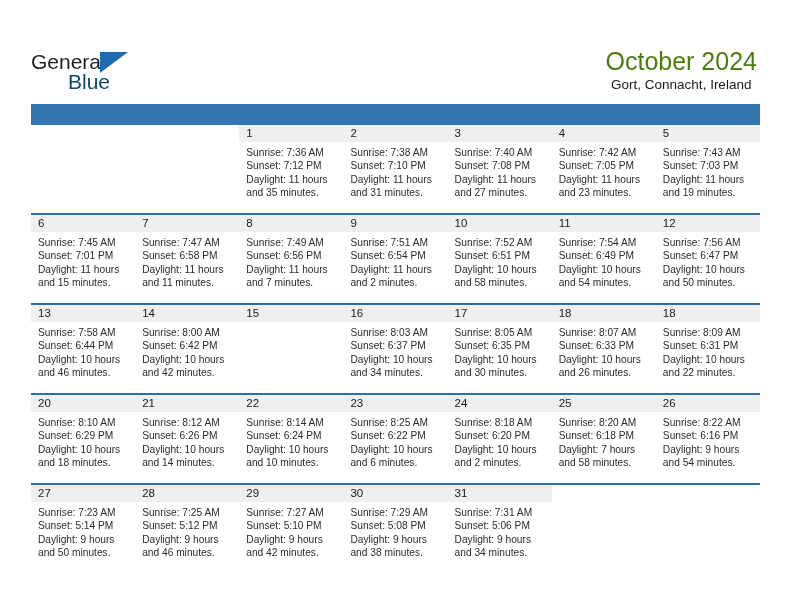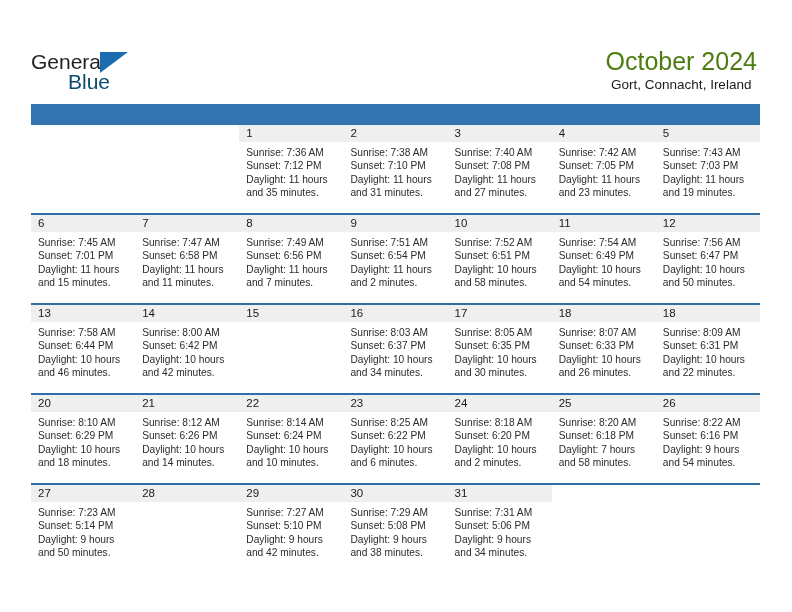--- a/index.html
+++ b/index.html
@@ -395,20 +395,25 @@
           <div class="day">
             <div class="day-numbar">27</div>
             <div class="day-body">
               <div>Sunrise: 7:23 AM</div>
               <div>Sunset: 5:14 PM</div>
               <div class="daylight-line">Daylight: 9 hours and 50 minutes.</div>
             </div>
           </div>
           <div class="day">
             <div class="day-numbar">28</div>
+            <div class="day-body">
+              <div>Sunrise: 7:25 AM</div>
+              <div>Sunset: 5:12 PM</div>
+              <div class="daylight-line">Daylight: 9 hours and 46 minutes.</div>
+            </div>
           </div>
           <div class="day">
             <div class="day-numbar">29</div>
             <div class="day-body">
               <div>Sunrise: 7:27 AM</div>
               <div>Sunset: 5:10 PM</div>
               <div class="daylight-line">Daylight: 9 hours and 42 minutes.</div>
             </div>
           </div>
           <div class="day">

